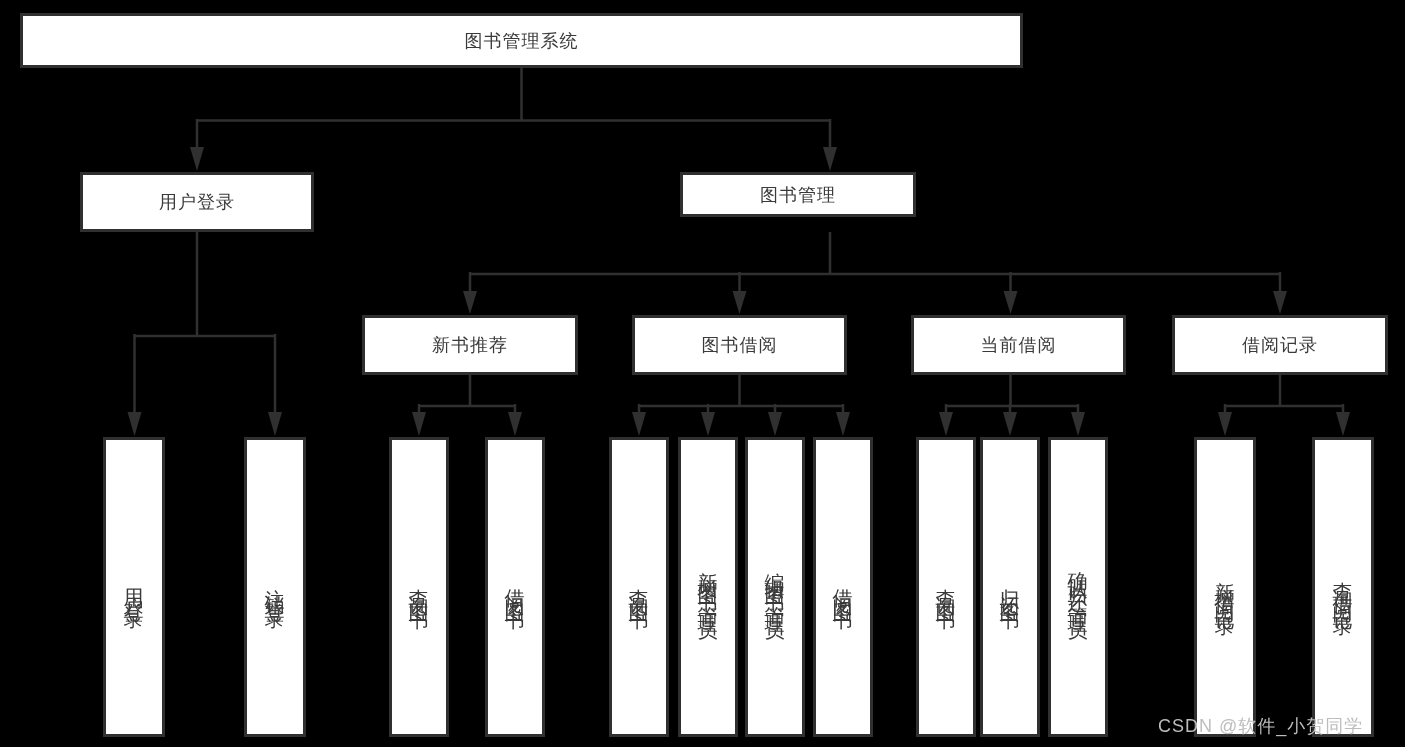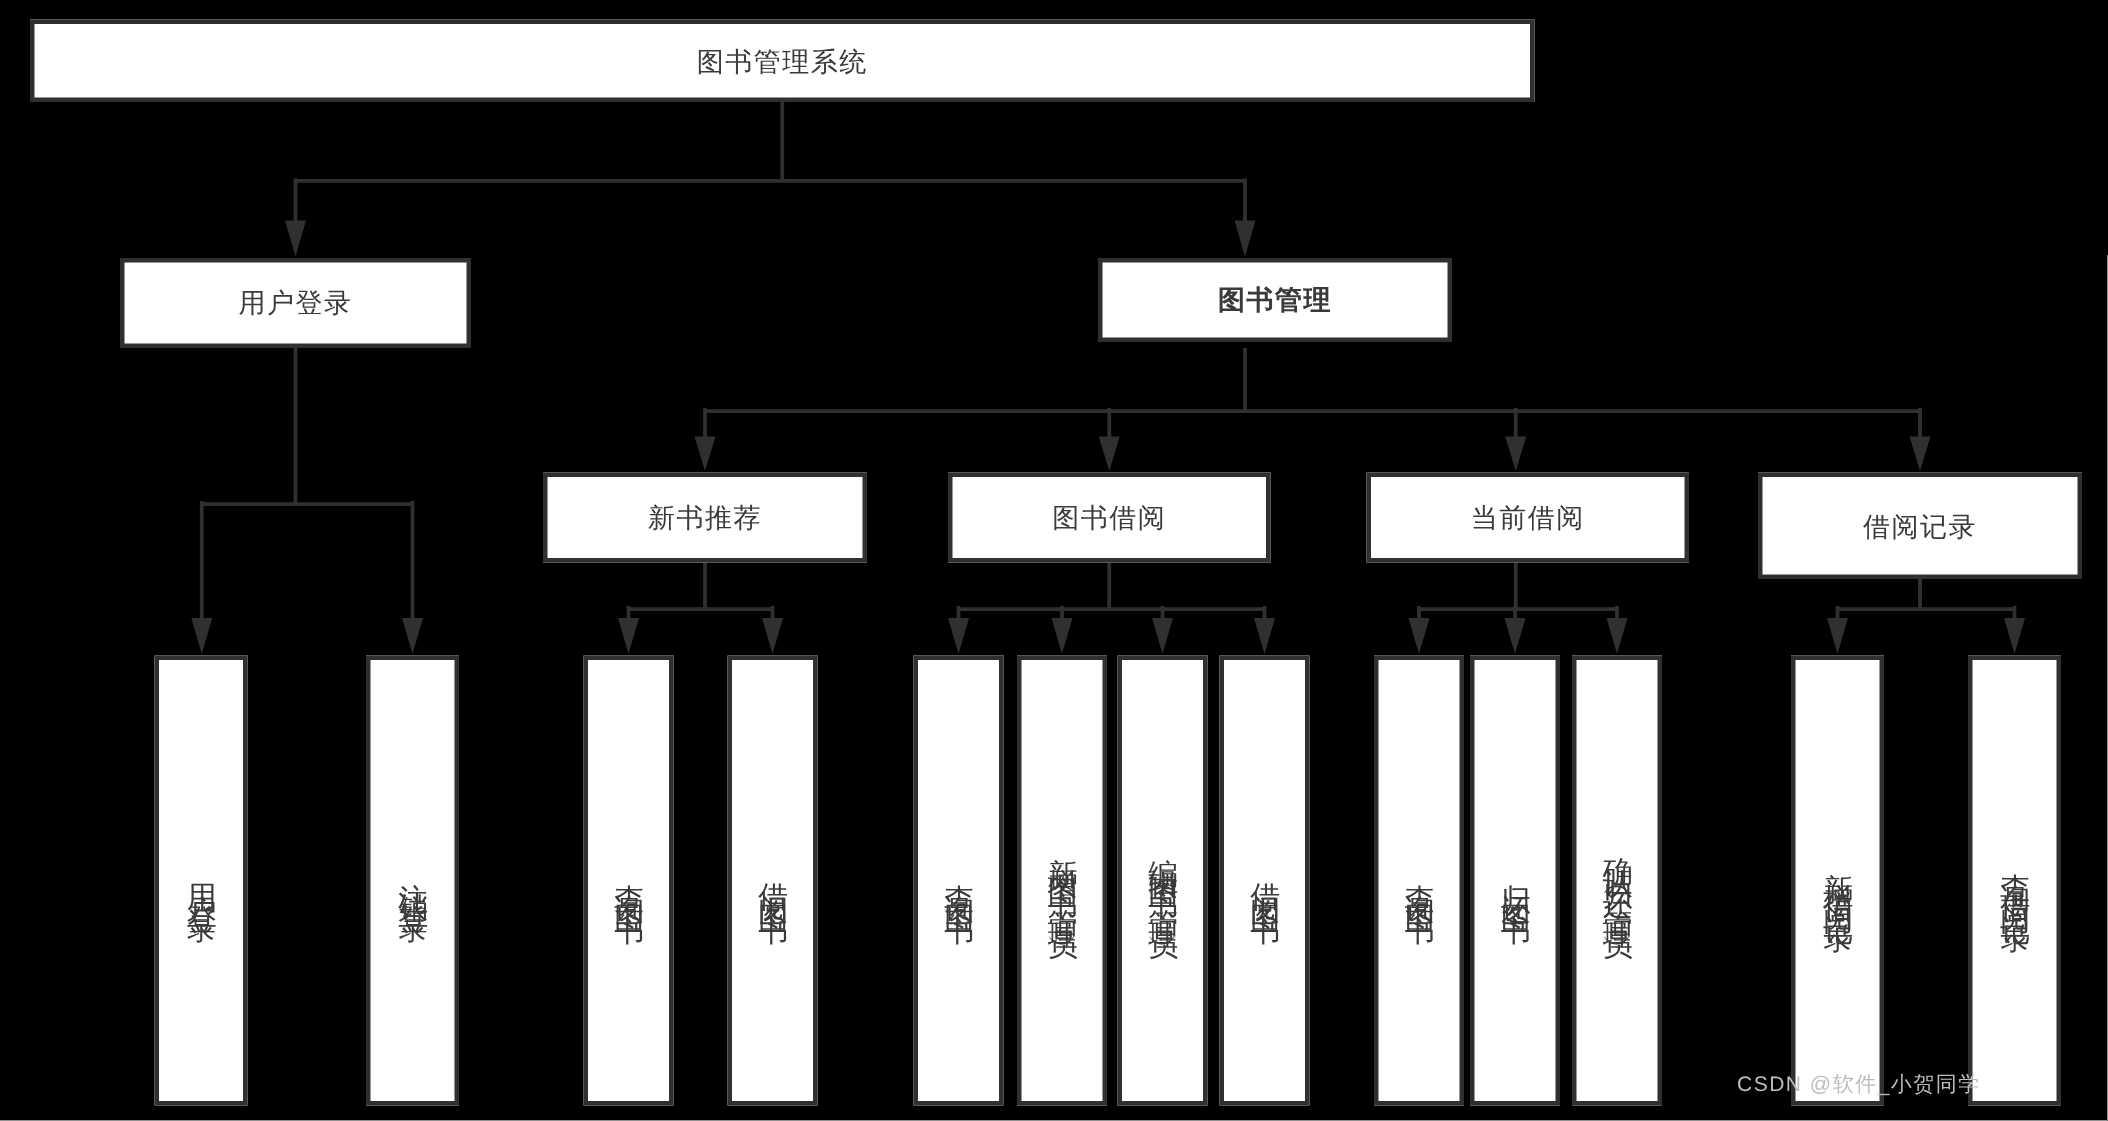--- a/index.html
+++ b/index.html
@@ -50,21 +50,21 @@
     font-size: 20px;
     line-height: 1;
     letter-spacing: 7px;
     white-space: nowrap;
   }
   .watermark {
     position: absolute;
     left: 1158px;
     top: 714px;
     z-index: 3;
-    font-size: 14px;
+    font-size: 18px;
     color: #bdbdbd;
     letter-spacing: 1px;
     white-space: nowrap;
   }
 </style>
 </head>
 <body>
 
 <div id="stage">
 
@@ -141,34 +141,34 @@
     </g>
   </svg>
 
   <div class="node root-node" style="left:20px; top:13px; width:1003px; height:55px;">
     <span>图书管理系统</span>
   </div>
 
   <div class="node h-node" style="left:80px; top:172px; width:234px; height:60px;">
     <span>用户登录</span>
   </div>
-  <div class="node h-node" style="left:732px; top:172px; width:236px; height:56px;font-weight:bold;">
+  <div class="node h-node" style="left:680px; top:172px; width:236px; height:45px;">
     <span>图书管理</span>
   </div>
 
   <div class="node h-node" style="left:362px; top:315px; width:216px; height:60px;">
     <span>新书推荐</span>
   </div>
   <div class="node h-node" style="left:632px; top:315px; width:215px; height:60px;">
     <span>图书借阅</span>
   </div>
   <div class="node h-node" style="left:911px; top:315px; width:215px; height:60px;">
     <span>当前借阅</span>
   </div>
-  <div class="node h-node" style="left:1172px; top:315px; width:216px; height:71px;">
+  <div class="node h-node" style="left:1172px; top:315px; width:216px; height:60px;">
     <span>借阅记录</span>
   </div>
 
   <div class="node leaf" style="left:103px; width:62px;">
     <span class="v-label">用户登录</span>
   </div>
   <div class="node leaf" style="left:244px; width:62px;">
     <span class="v-label">注销登录</span>
   </div>
 

